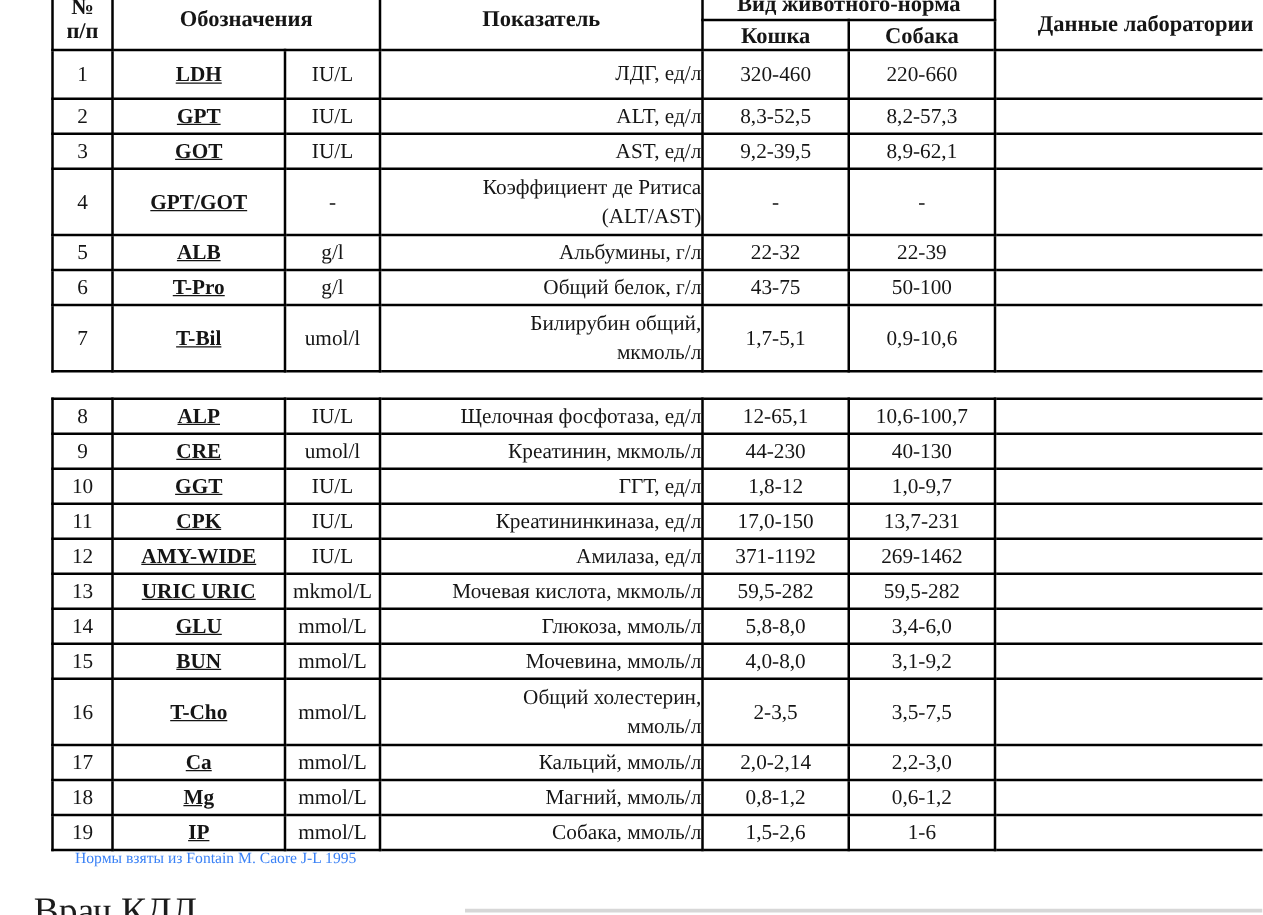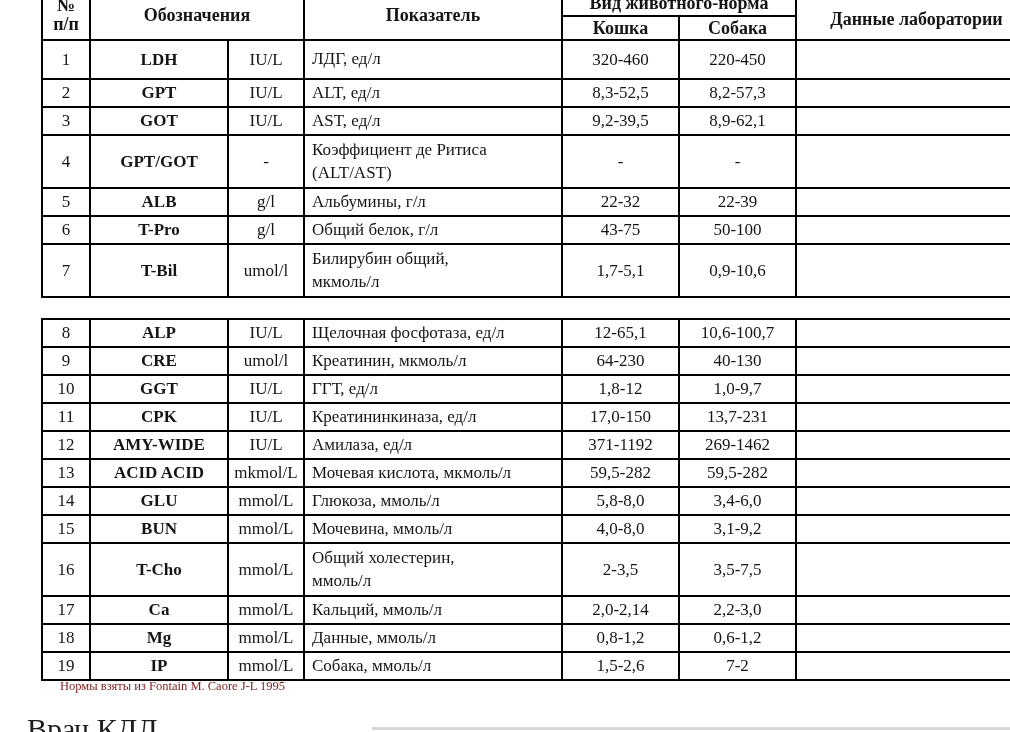--- a/index.html
+++ b/index.html
@@ -38,34 +38,34 @@
     font-weight: bold;
   }
   tr.hr1 { height: 26px; }
   tr.hr2 { height: 24px; }
   .th-num { padding-top: 5px; line-height: 19px; vertical-align: top; }
   .th-num span { display: block; }
   .th-lab { padding-top: 8px; }
   tbody tr { height: 28px; }
   tbody tr.r-first { height: 39px; }
   tbody tr.r-tall { height: 53px; }
-  td.cell-abbr { font-weight: bold; }
+  td.cell-abbr { font-weight: bold; text-decoration: underline; }
   td.cell-ind {
-    text-align: left;
+    text-align: right;
     padding-left: 7px;
     white-space: pre-line;
     line-height: 1.3;
   }
   .gap { height: 20px; }
   .note {
     position: absolute;
     left: 60px;
     top: 679px;
     font-size: 12.5px;
-    color: #7f1d1d;
+    color: #3b82f6;
     text-align: center;
   }
   .bottom-caption {
     position: absolute;
     left: 27px;
     top: 712px;
     font-size: 30px;
     line-height: 34px;
     color: #1c1c1c;
     white-space: nowrap;
@@ -111,21 +111,21 @@
         <th>Собака</th>
       </tr>
     </thead>
     <tbody id="tbody-upper">
         <tr class="r-first">
           <td class="cell-num">1</td>
           <td class="cell-abbr">LDH</td>
           <td class="cell-unit">IU/L</td>
           <td class="cell-ind">ЛДГ, ед/л</td>
           <td class="cell-val">320-460</td>
-          <td class="cell-val">220-450</td>
+          <td class="cell-val">220-660</td>
           <td class="cell-lab"></td>
         </tr>
         <tr>
           <td class="cell-num">2</td>
           <td class="cell-abbr">GPT</td>
           <td class="cell-unit">IU/L</td>
           <td class="cell-ind">ALT, ед/л</td>
           <td class="cell-val">8,3-52,5</td>
           <td class="cell-val">8,2-57,3</td>
           <td class="cell-lab"></td>
@@ -200,21 +200,21 @@
           <td class="cell-ind">Щелочная фосфотаза, ед/л</td>
           <td class="cell-val">12-65,1</td>
           <td class="cell-val">10,6-100,7</td>
           <td class="cell-lab"></td>
         </tr>
         <tr>
           <td class="cell-num">9</td>
           <td class="cell-abbr">CRE</td>
           <td class="cell-unit">umol/l</td>
           <td class="cell-ind">Креатинин, мкмоль/л</td>
-          <td class="cell-val">64-230</td>
+          <td class="cell-val">44-230</td>
           <td class="cell-val">40-130</td>
           <td class="cell-lab"></td>
         </tr>
         <tr>
           <td class="cell-num">10</td>
           <td class="cell-abbr">GGT</td>
           <td class="cell-unit">IU/L</td>
           <td class="cell-ind">ГГТ, ед/л</td>
           <td class="cell-val">1,8-12</td>
           <td class="cell-val">1,0-9,7</td>
@@ -233,21 +233,21 @@
           <td class="cell-num">12</td>
           <td class="cell-abbr">AMY-WIDE</td>
           <td class="cell-unit">IU/L</td>
           <td class="cell-ind">Амилаза, ед/л</td>
           <td class="cell-val">371-1192</td>
           <td class="cell-val">269-1462</td>
           <td class="cell-lab"></td>
         </tr>
         <tr>
           <td class="cell-num">13</td>
-          <td class="cell-abbr">ACID ACID</td>
+          <td class="cell-abbr">URIC URIC</td>
           <td class="cell-unit">mkmol/L</td>
           <td class="cell-ind">Мочевая кислота, мкмоль/л</td>
           <td class="cell-val">59,5-282</td>
           <td class="cell-val">59,5-282</td>
           <td class="cell-lab"></td>
         </tr>
         <tr>
           <td class="cell-num">14</td>
           <td class="cell-abbr">GLU</td>
           <td class="cell-unit">mmol/L</td>
@@ -281,32 +281,32 @@
           <td class="cell-unit">mmol/L</td>
           <td class="cell-ind">Кальций, ммоль/л</td>
           <td class="cell-val">2,0-2,14</td>
           <td class="cell-val">2,2-3,0</td>
           <td class="cell-lab"></td>
         </tr>
         <tr>
           <td class="cell-num">18</td>
           <td class="cell-abbr">Mg</td>
           <td class="cell-unit">mmol/L</td>
-          <td class="cell-ind">Данные, ммоль/л</td>
+          <td class="cell-ind">Магний, ммоль/л</td>
           <td class="cell-val">0,8-1,2</td>
           <td class="cell-val">0,6-1,2</td>
           <td class="cell-lab"></td>
         </tr>
         <tr>
           <td class="cell-num">19</td>
           <td class="cell-abbr">IP</td>
           <td class="cell-unit">mmol/L</td>
           <td class="cell-ind">Собака, ммоль/л</td>
           <td class="cell-val">1,5-2,6</td>
-          <td class="cell-val">7-2</td>
+          <td class="cell-val">1-6</td>
           <td class="cell-lab"></td>
         </tr>
       </tbody>
   </table>
 
 </div>
 
 <div class="note">Нормы взяты из Fontain M. Caore J-L 1995</div>
 
 <div class="bottom-caption">Врач КДЛ</div>

